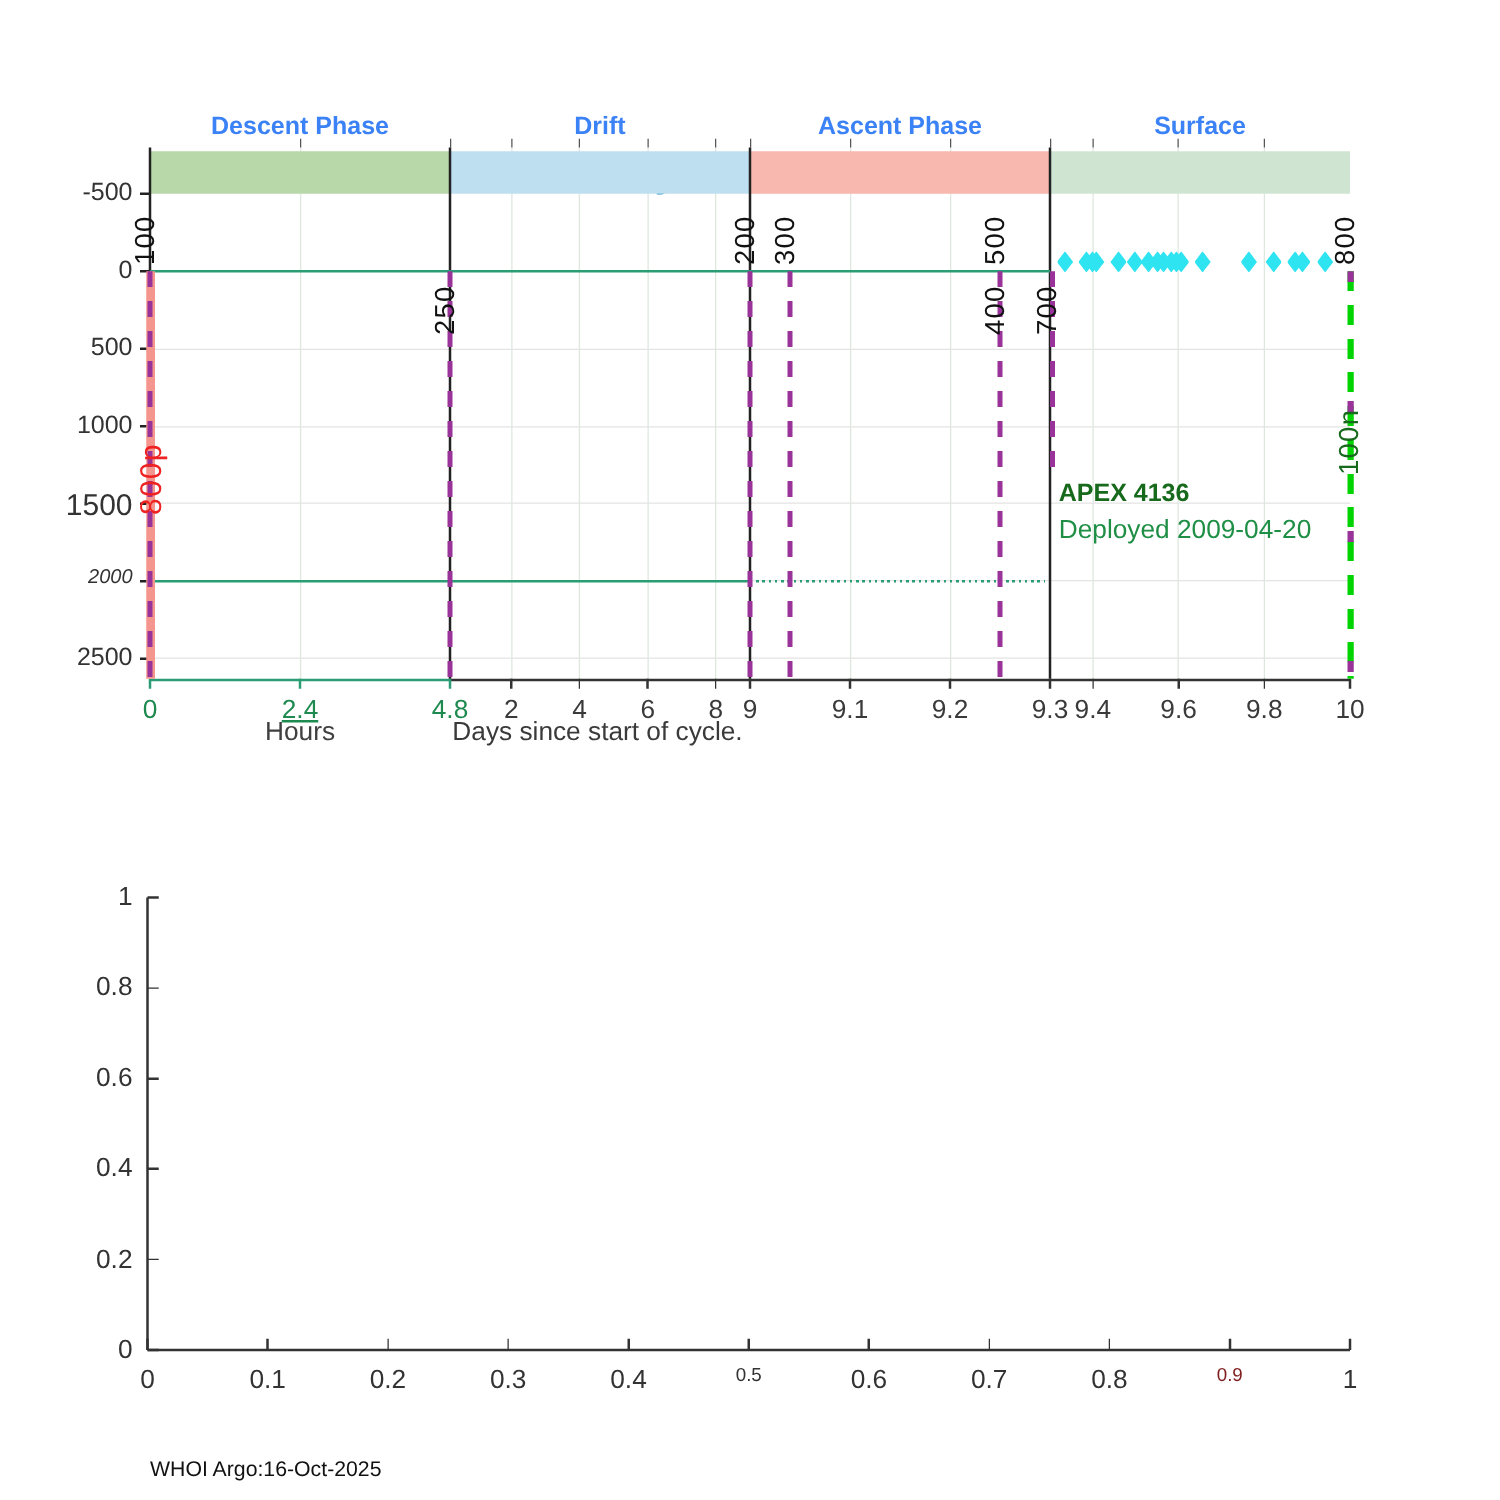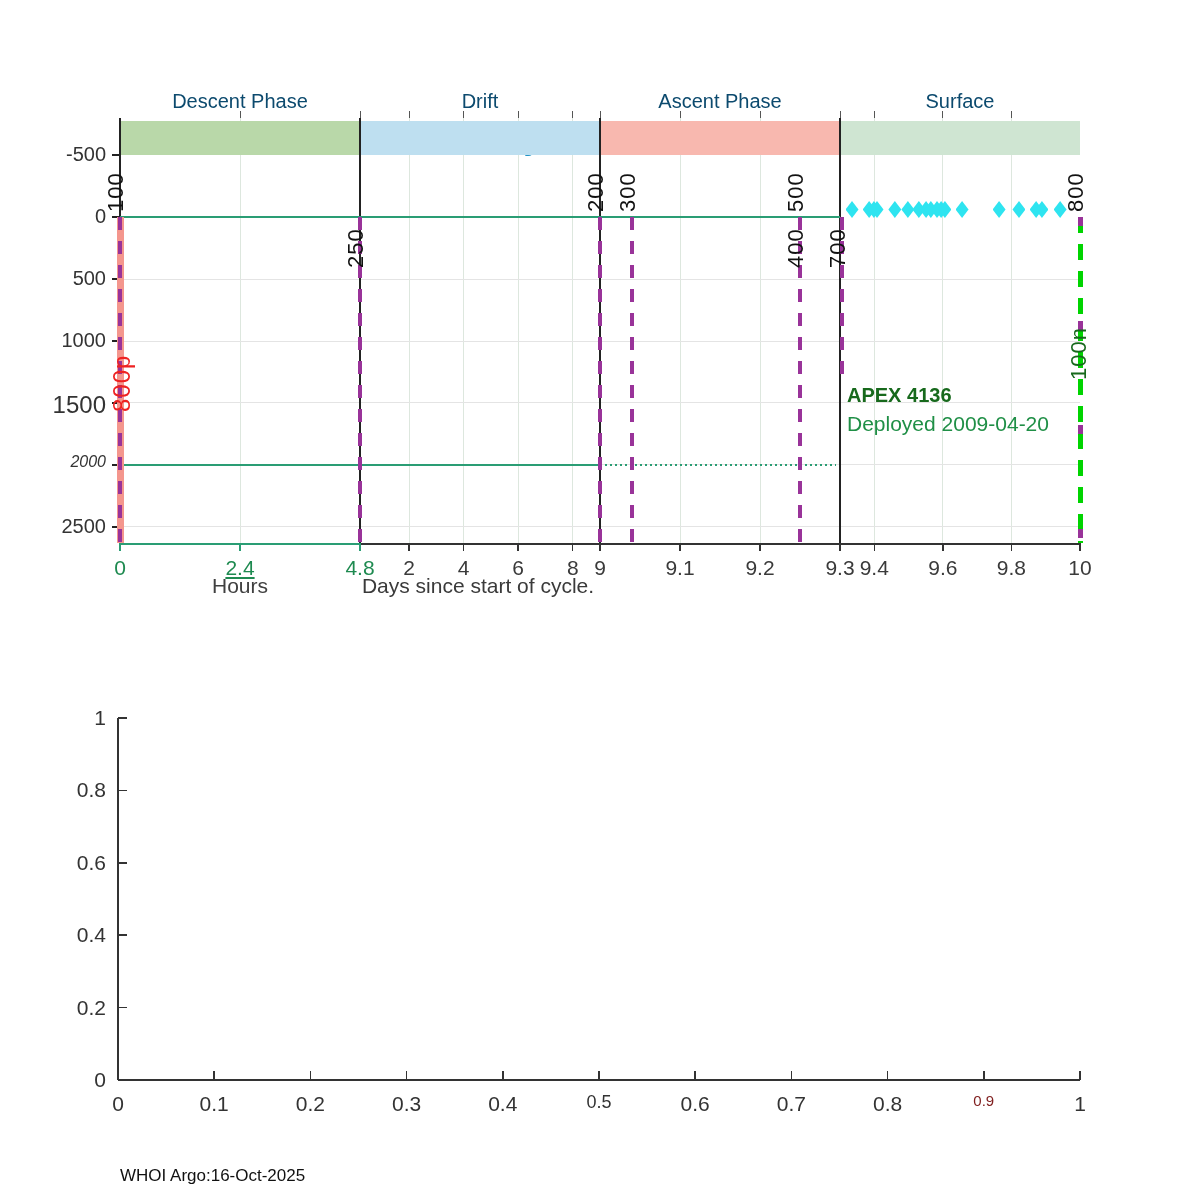--- a/index.html
+++ b/index.html
@@ -1,20 +1,20 @@
 <!DOCTYPE html>
 <html><head>
 <meta charset="utf-8">
 <style>
   html,body{margin:0;padding:0;background:#fff;}
   body{width:1200px;height:1200px;font-family:"Liberation Sans",sans-serif;}
   #fig{position:relative;width:1200px;height:1200px;background:#fff;overflow:hidden;}
   .abs{position:absolute;}
   #title{left:0;top:6px;width:1200px;text-align:center;font-size:30px;font-weight:bold;letter-spacing:.5px;}
-  .phase-name{top:90px;transform:translateX(-50%);font-size:20px;font-weight:normal;color:#0c4a6e;white-space:nowrap;}
+  .phase-name{top:90px;transform:translateX(-50%);font-size:20px;font-weight:bold;color:#3b82f6;white-space:nowrap;}
   .duration{top:119px;transform:translateX(-50%);font-size:33px;font-weight:bold;white-space:nowrap;}
   #hours-caption{top:574px;transform:translateX(-50%);font-size:21px;}
   #days-caption{top:574px;transform:translateX(-50%);font-size:21px;color:#3a3a3a;}
   #apex-name{left:847px;top:384px;font-size:20px;font-weight:bold;}
   #apex-deployed{left:847px;top:412px;font-size:21px;}
   #legend{left:890px;top:476px;width:140px;height:44px;background:#fff;border:1.6px solid #222;z-index:6;padding:2px 0 0 8px;box-sizing:border-box;}
   .legend-row{display:flex;align-items:center;height:20px;gap:8px;}
   .legend-diamond{width:11px;height:15px;clip-path:polygon(50% 0,100% 50%,50% 100%,0 50%);}
   .legend-circle{width:13px;height:13px;border-radius:50%;}
   .legend-label{font-size:15px;color:#111;white-space:nowrap;}
@@ -173,21 +173,21 @@
       <div style="position: absolute; left: 88px; top: 1092px; width: 60px; text-align: center; font-size: 21px; color: rgb(51, 51, 51);">0</div>
       <div style="position: absolute; left: 213.45px; top: 1071px; width: 1.5px; height: 9px; background: rgb(51, 51, 51);"></div>
       <div style="position: absolute; left: 184.2px; top: 1092px; width: 60px; text-align: center; font-size: 21px; color: rgb(51, 51, 51);">0.1</div>
       <div style="position: absolute; left: 309.65px; top: 1071px; width: 1.5px; height: 9px; background: rgb(51, 51, 51);"></div>
       <div style="position: absolute; left: 280.4px; top: 1092px; width: 60px; text-align: center; font-size: 21px; color: rgb(51, 51, 51);">0.2</div>
       <div style="position: absolute; left: 405.85px; top: 1071px; width: 1.5px; height: 9px; background: rgb(51, 51, 51);"></div>
       <div style="position: absolute; left: 376.6px; top: 1092px; width: 60px; text-align: center; font-size: 21px; color: rgb(51, 51, 51);">0.3</div>
       <div style="position: absolute; left: 502.05px; top: 1071px; width: 1.5px; height: 9px; background: rgb(51, 51, 51);"></div>
       <div style="position: absolute; left: 472.8px; top: 1092px; width: 60px; text-align: center; font-size: 21px; color: rgb(51, 51, 51);">0.4</div>
       <div style="position: absolute; left: 598.25px; top: 1071px; width: 1.5px; height: 9px; background: rgb(51, 51, 51);"></div>
-      <div style="position: absolute; left: 569px; top: 1092px; width: 60px; text-align: center; font-size: 18px; color: rgb(51, 51, 51);">0.5</div>
+      <div style="position: absolute; left: 569px; top: 1092px; width: 60px; text-align: center; font-size: 15px; color: rgb(51, 51, 51);">0.5</div>
       <div style="position: absolute; left: 694.45px; top: 1071px; width: 1.5px; height: 9px; background: rgb(51, 51, 51);"></div>
       <div style="position: absolute; left: 665.2px; top: 1092px; width: 60px; text-align: center; font-size: 21px; color: rgb(51, 51, 51);">0.6</div>
       <div style="position: absolute; left: 790.65px; top: 1071px; width: 1.5px; height: 9px; background: rgb(51, 51, 51);"></div>
       <div style="position: absolute; left: 761.4px; top: 1092px; width: 60px; text-align: center; font-size: 21px; color: rgb(51, 51, 51);">0.7</div>
       <div style="position: absolute; left: 886.85px; top: 1071px; width: 1.5px; height: 9px; background: rgb(51, 51, 51);"></div>
       <div style="position: absolute; left: 857.6px; top: 1092px; width: 60px; text-align: center; font-size: 21px; color: rgb(51, 51, 51);">0.8</div>
       <div style="position: absolute; left: 983.05px; top: 1071px; width: 1.5px; height: 9px; background: rgb(51, 51, 51);"></div>
       <div style="position: absolute; left: 953.8px; top: 1092px; width: 60px; text-align: center; font-size: 15px; color: #7f1d1d;">0.9</div>
       <div style="position: absolute; left: 1079.25px; top: 1071px; width: 1.5px; height: 9px; background: rgb(51, 51, 51);"></div>
       <div style="position: absolute; left: 1050px; top: 1092px; width: 60px; text-align: center; font-size: 21px; color: rgb(51, 51, 51);">1</div>

